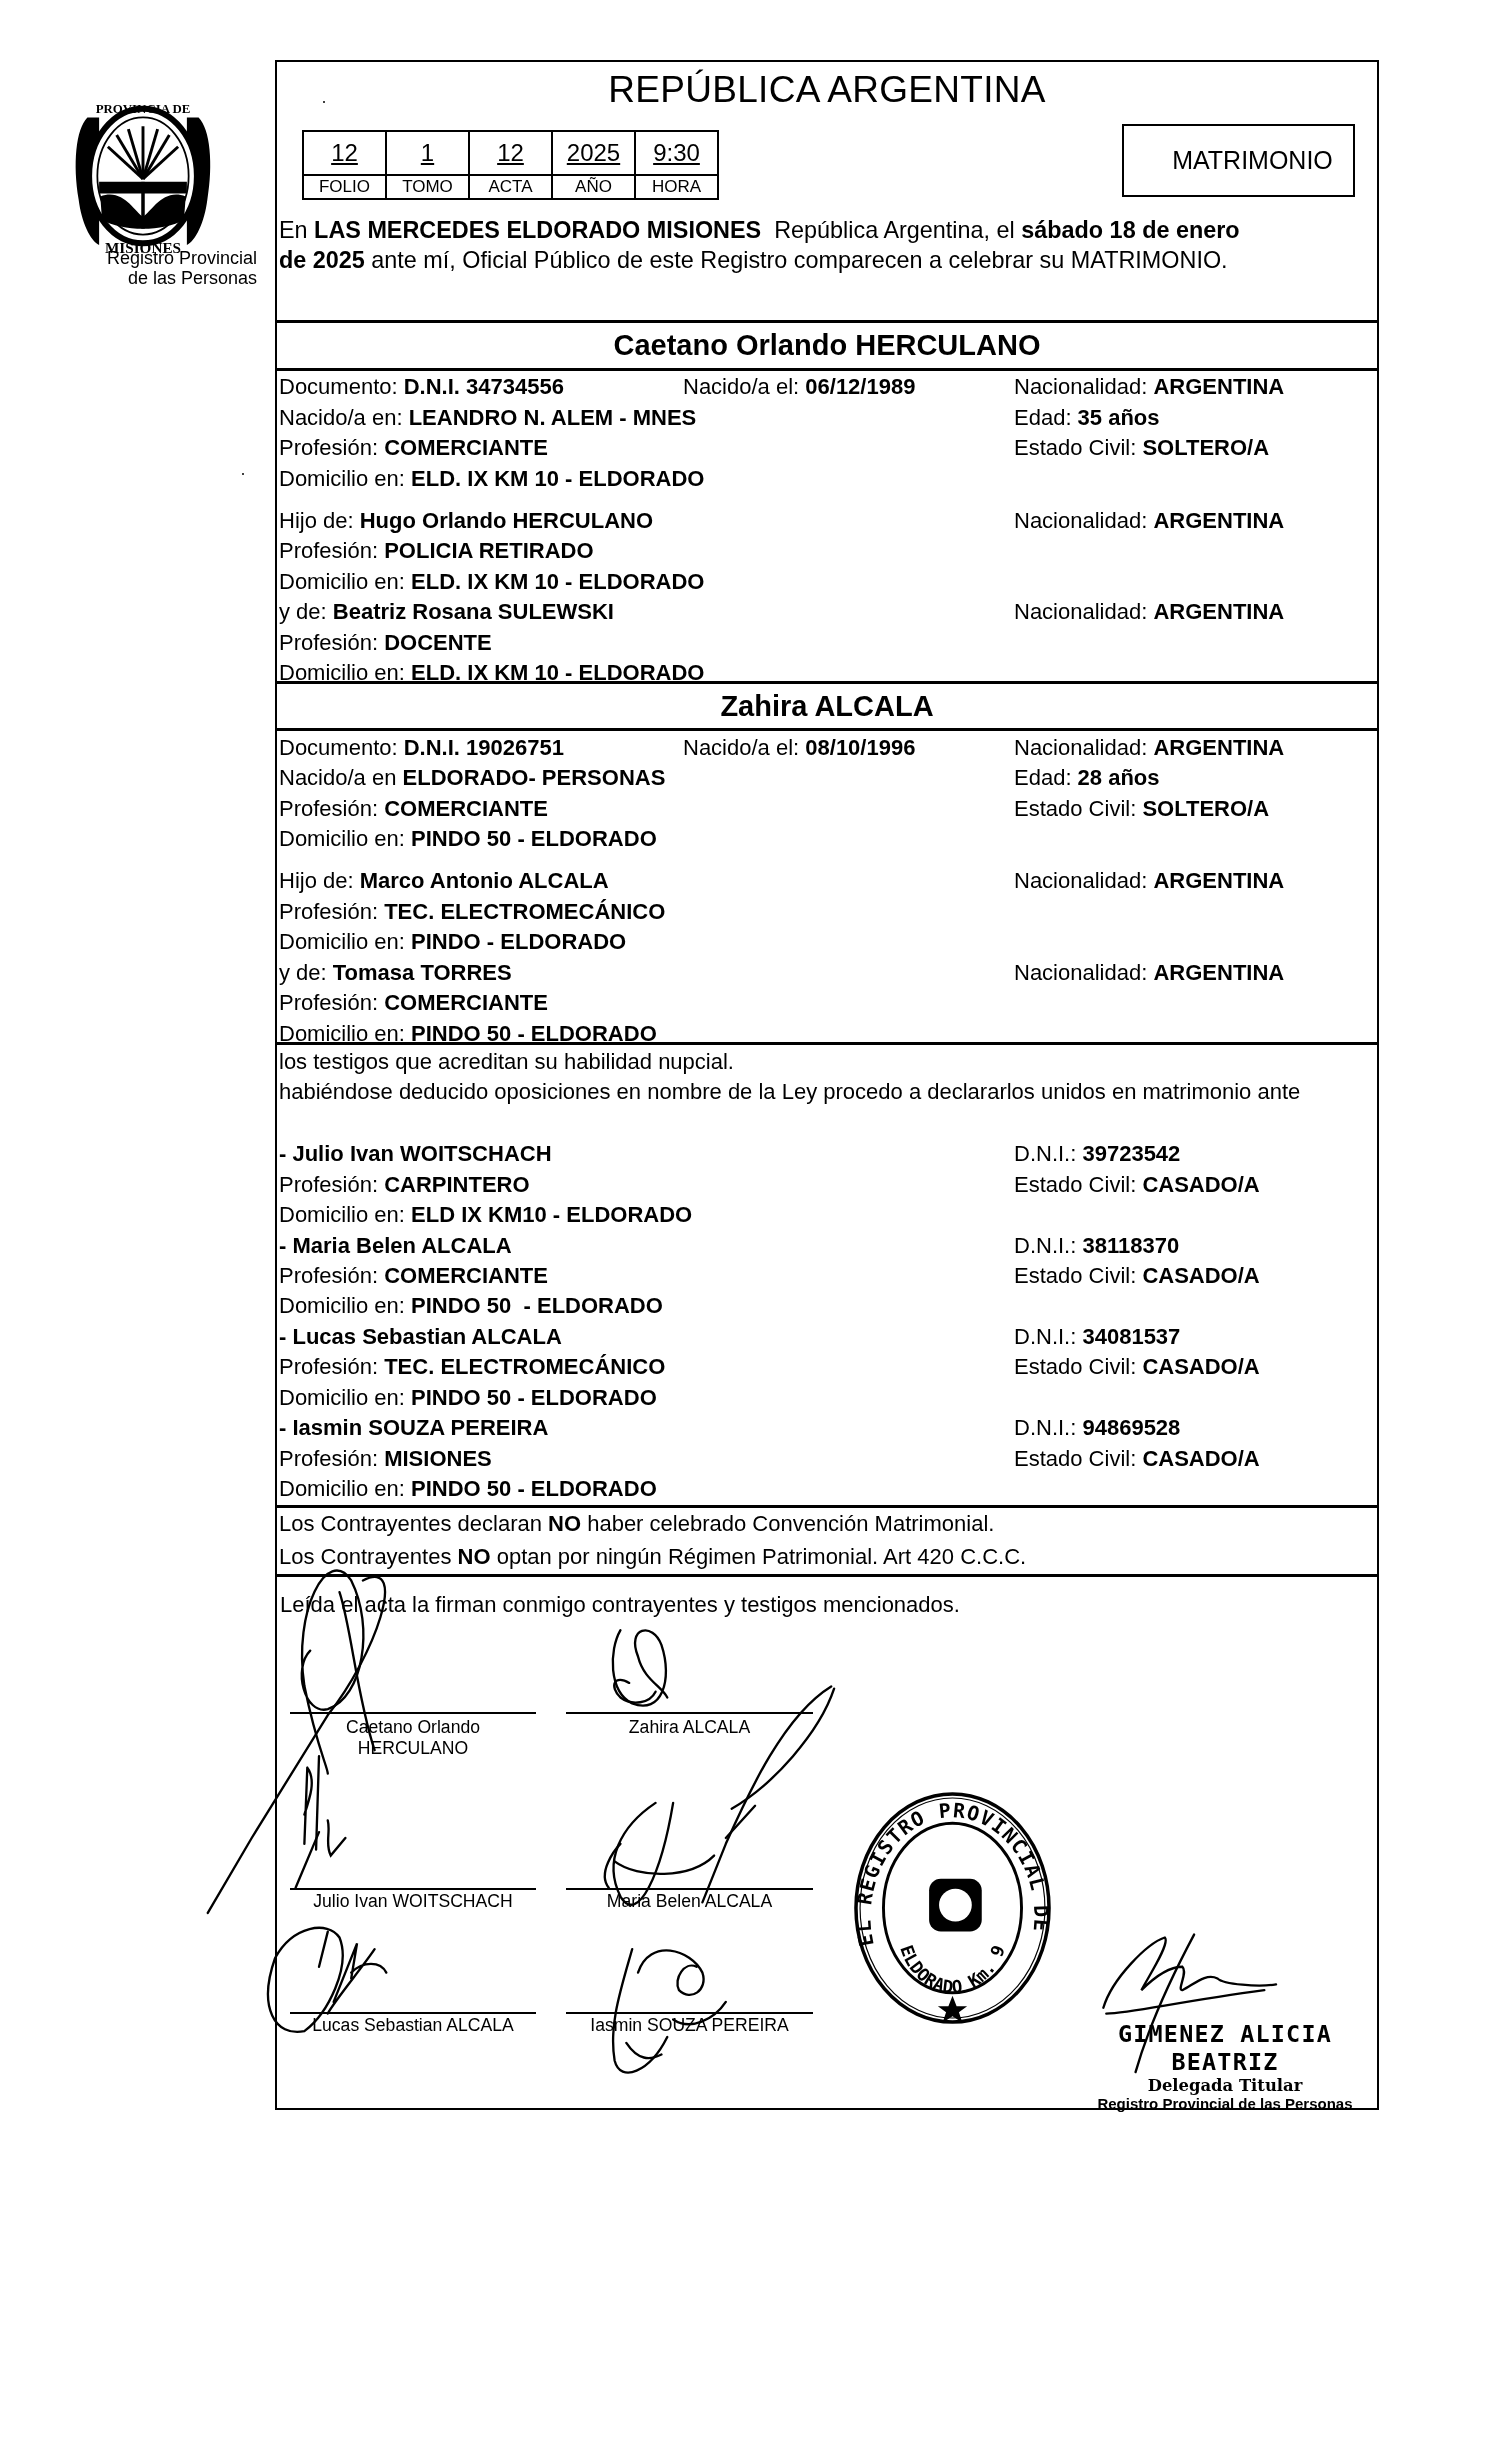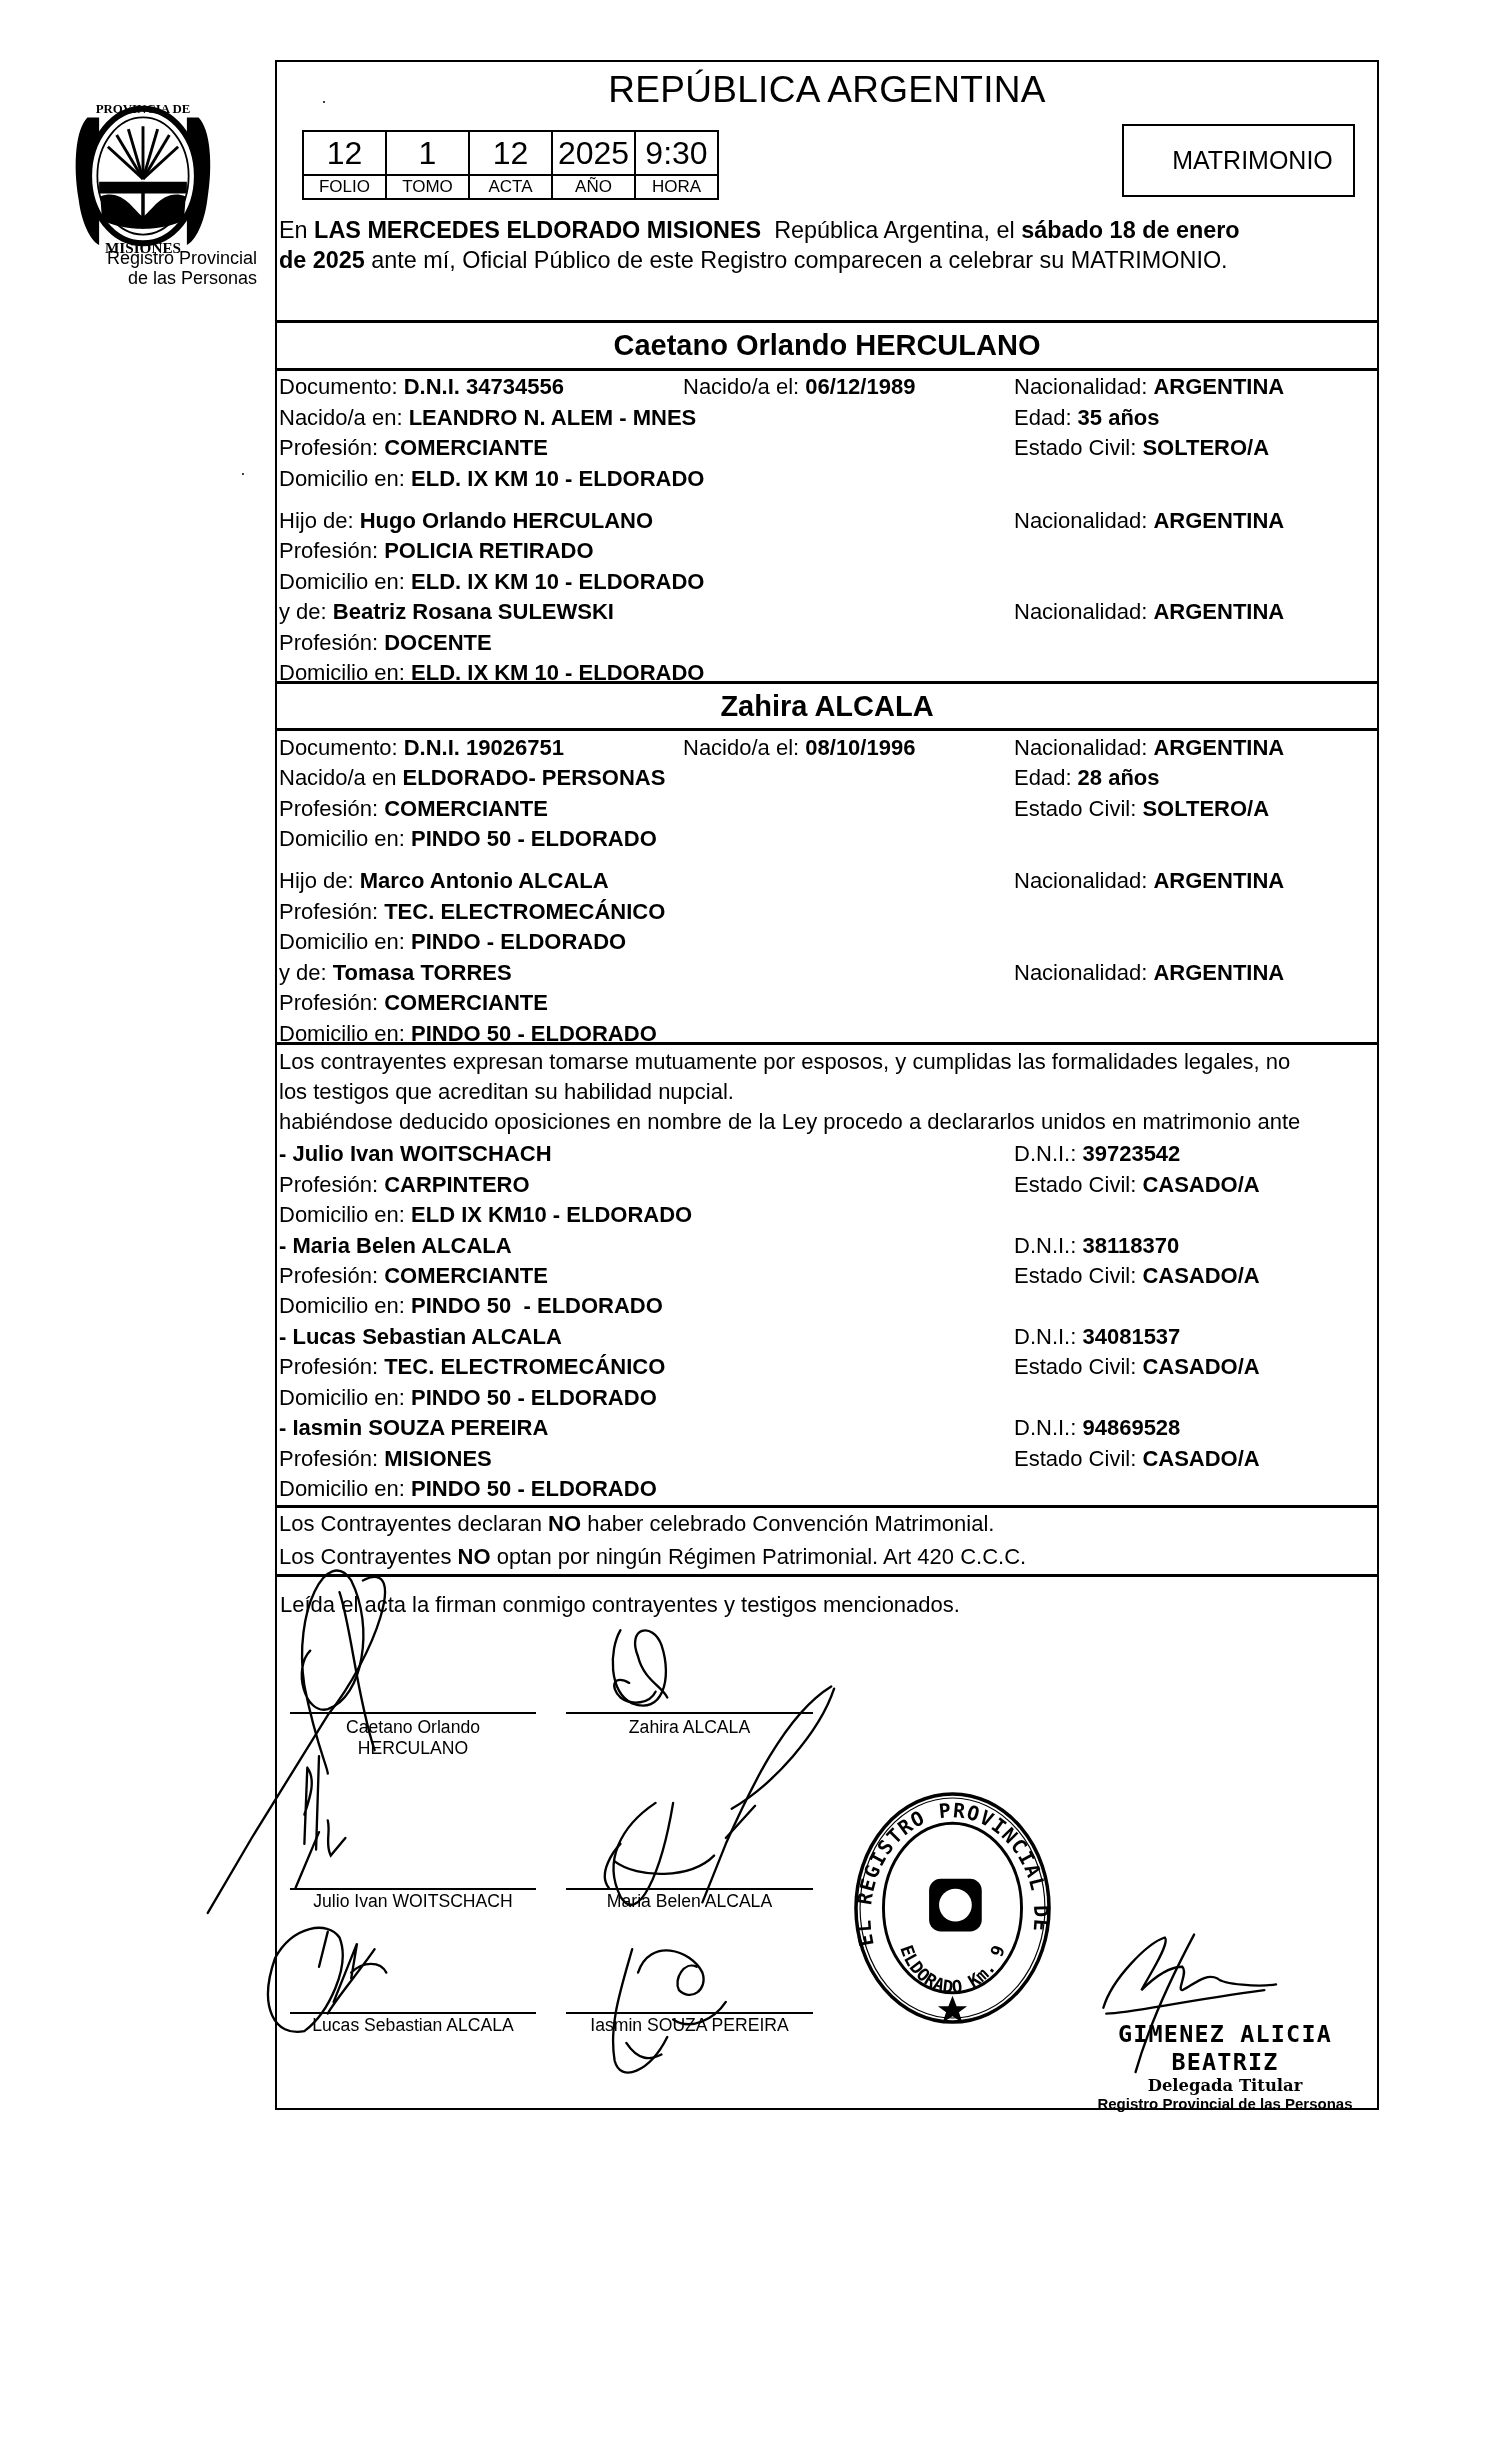--- a/index.html
+++ b/index.html
@@ -11,21 +11,21 @@
   .logo-cap { left:35px; top:248px; width:222px; text-align:right; font-size:18px; line-height:20px; }
   .stray-dot { width:2.3px; height:2.3px; background:#000; border-radius:50%; }
 
   
   .frame { left:275px; top:60px; width:1104px; height:2050px; border:2.3px solid #000; box-sizing:border-box; }
 
   .title { left:275px; width:1104px; top:69px; text-align:center; font-size:37px; letter-spacing:0.3px; }
 
   table.ids { position:absolute; left:302px; top:130px; border-collapse:collapse; }
   table.ids td { border:2.3px solid #000; text-align:center; padding:0; }
-  table.ids tr.v td { height:42px; font-size:32px; width:81px; }
+  table.ids tr.v td { height:42px; font-size:24px; width:81px;text-decoration:underline; }
   table.ids tr.l td { height:21.7px; font-size:17px; }
   .type-box { left:1122px; top:124px; width:233px; height:73px; border:2.3px solid #000; box-sizing:border-box;
               display:flex; align-items:center; justify-content:center; font-size:25px;padding-left:28px; }
 
   .intro { left:279px; top:215px; width:1097px; font-size:23.4px; line-height:30px; }
   .intro b { font-weight:bold; }
 
   .hr { position:absolute; left:275px; width:1104px; height:2.9px; background:#000; }
 
   .name-band { left:275px; width:1104px; text-align:center; font-size:29px; font-weight:bold; }
@@ -151,21 +151,20 @@
 <div class="row c1" style="top:897px;"><span>Profesión: </span><b>TEC. ELECTROMECÁNICO</b></div>
 <div class="row c1" style="top:927px;"><span>Domicilio en: </span><b>PINDO - ELDORADO</b></div>
 <div class="row c1" style="top:958px;"><span>y de: </span><b>Tomasa TORRES</b></div>
 <div class="row c3" style="top:958px;"><span>Nacionalidad: </span><b>ARGENTINA</b></div>
 <div class="row c1" style="top:988px;"><span>Profesión: </span><b>COMERCIANTE</b></div>
 <div class="row c1" style="top:1019px;"><span>Domicilio en: </span><b>PINDO 50 - ELDORADO</b></div>
 
 <div class="hr" style="top:1042px;"></div>
 
 <div class="abs para" style="top:1047px;">
-  <div>Los contrayentes expresan tomarse mutuamente por esposos, y cumplidas las formalidades legales, no</div>
   <div>los testigos que acreditan su habilidad nupcial.</div>
   <div>habiéndose deducido oposiciones en nombre de la Ley procedo a declararlos unidos en matrimonio ante</div>
 </div>
 
 <div class="row c1" style="top:1139px;"><b>- Julio Ivan WOITSCHACH</b></div>
 <div class="row c3" style="top:1139px;text-align:right;"><span>D.N.I.: </span><b>39723542</b></div>
 <div class="row c1" style="top:1170px;"><span>Profesión: </span><b>CARPINTERO</b></div>
 <div class="row c3" style="top:1170px;"><span>Estado Civil: </span><b>CASADO/A</b></div>
 <div class="row c1" style="top:1200px;"><span>Domicilio en: </span><b>ELD IX KM10 - ELDORADO</b></div>
 

